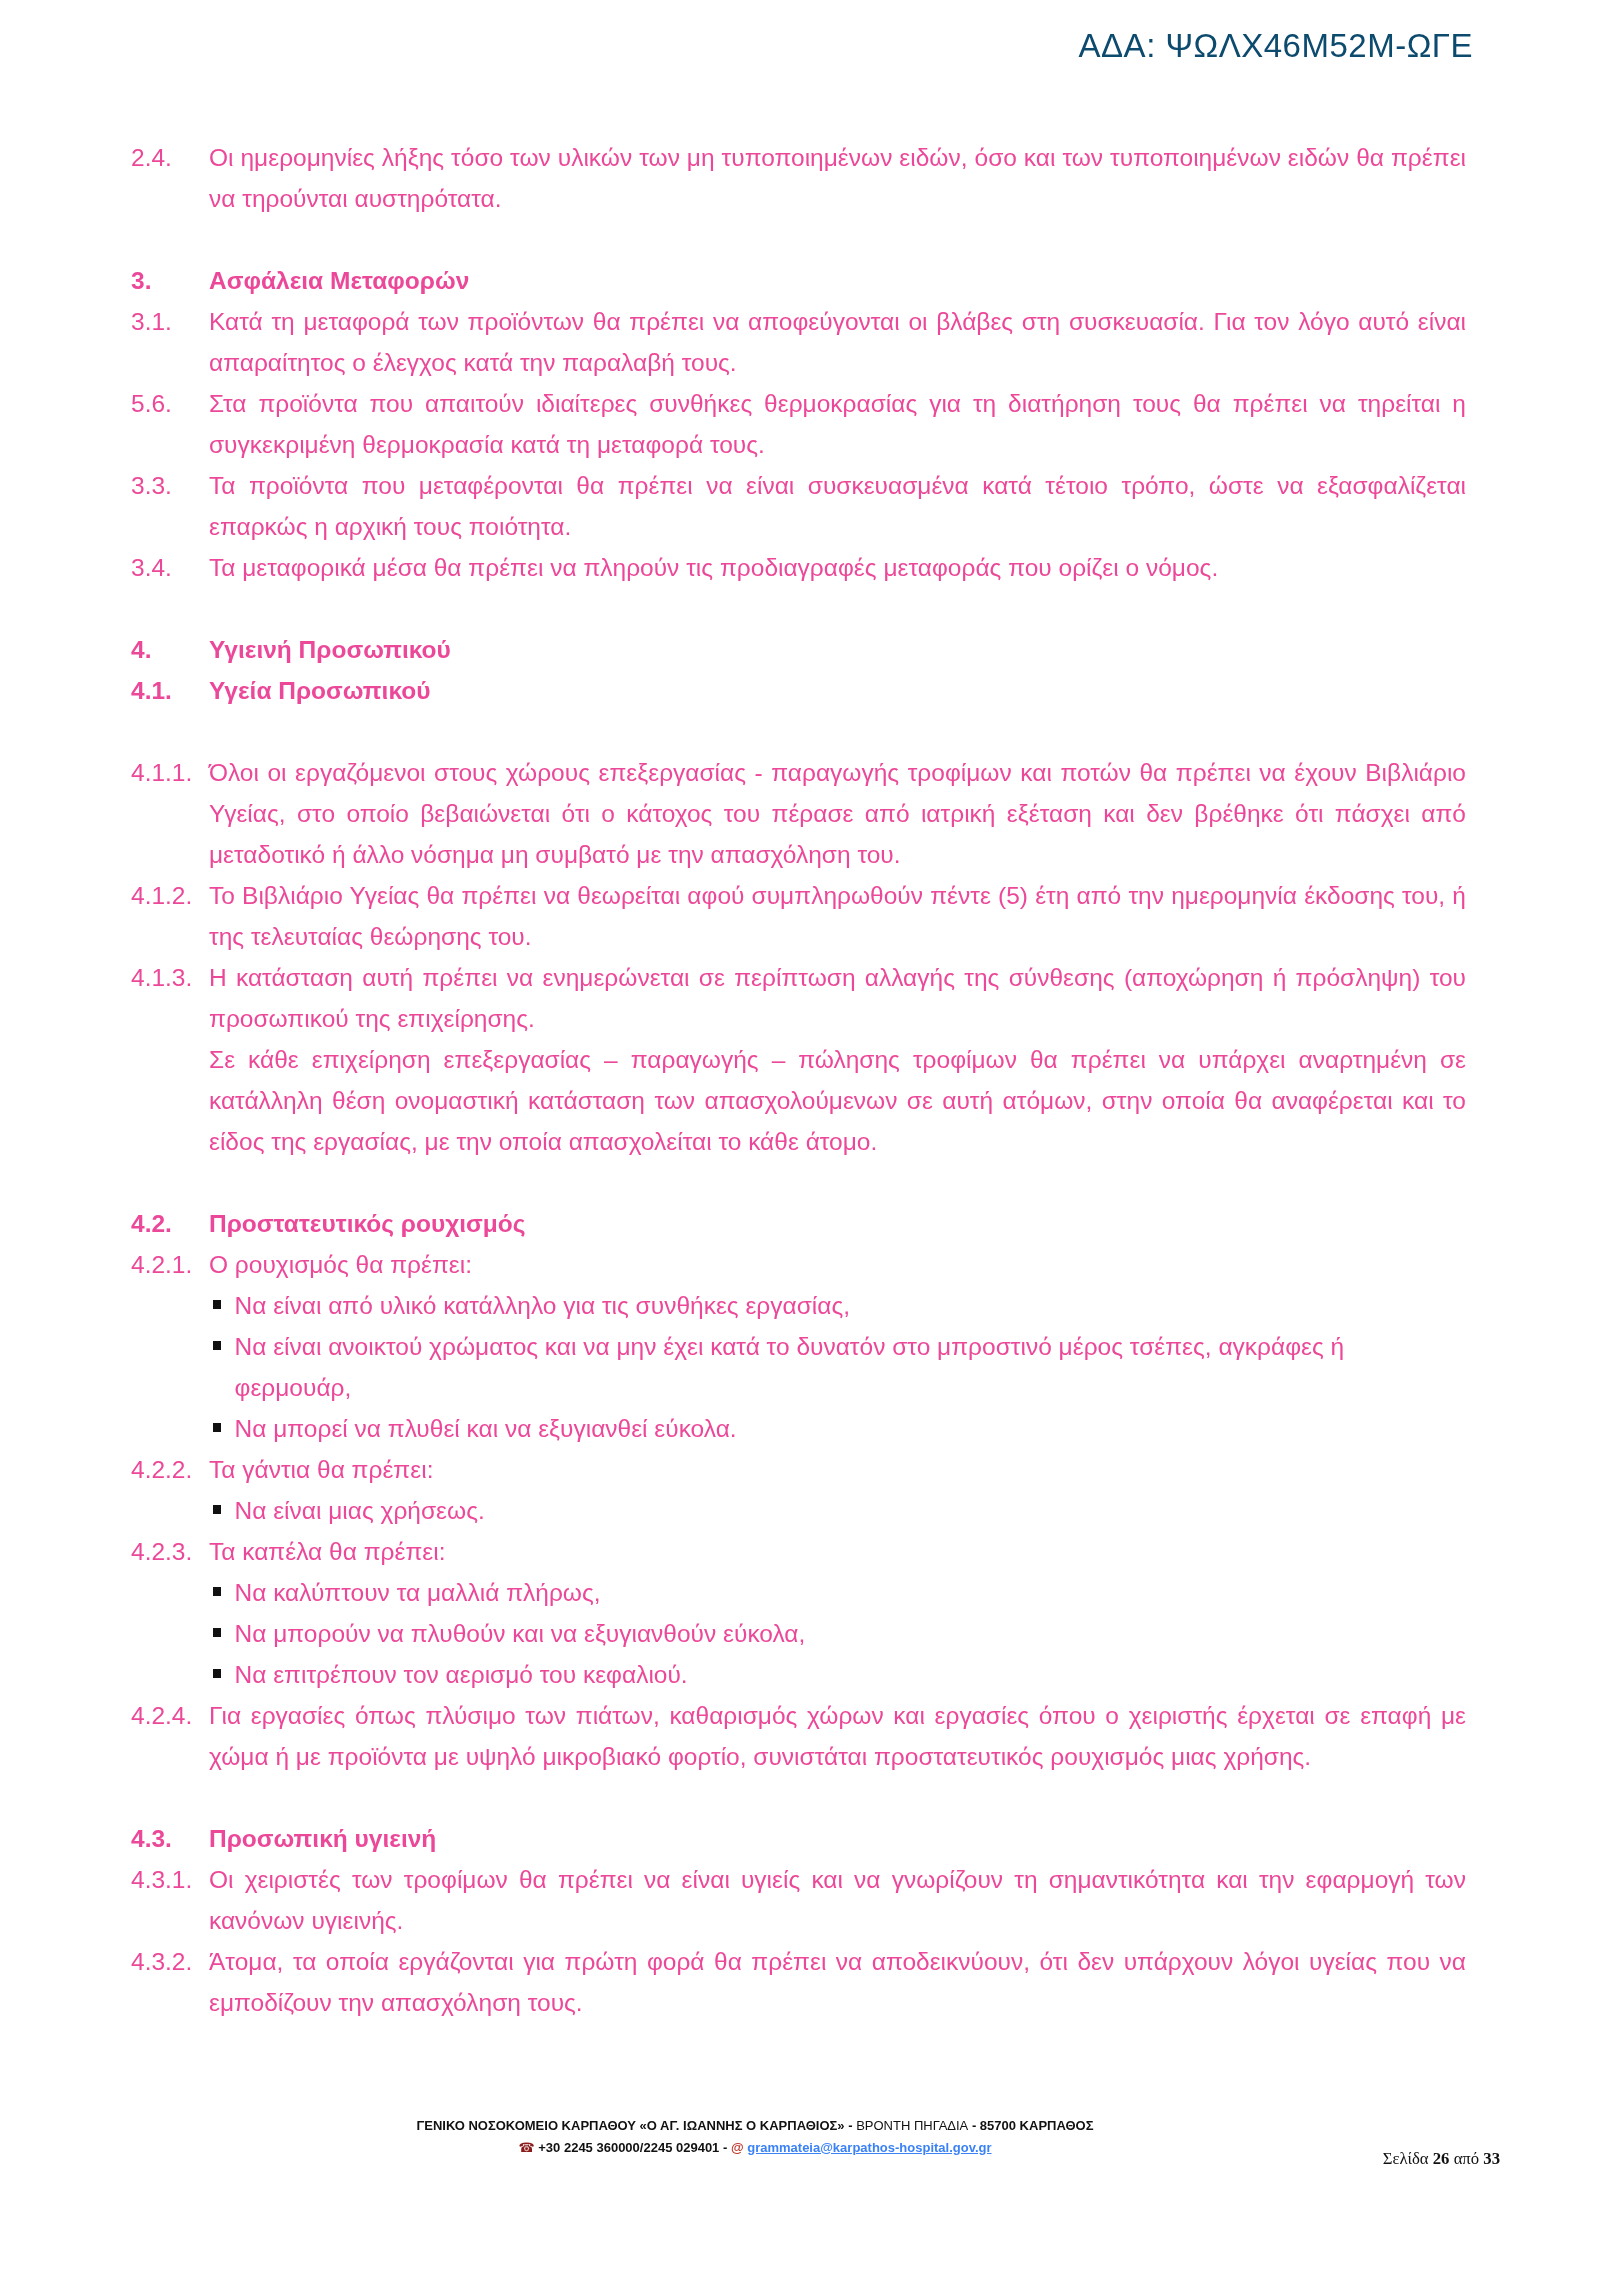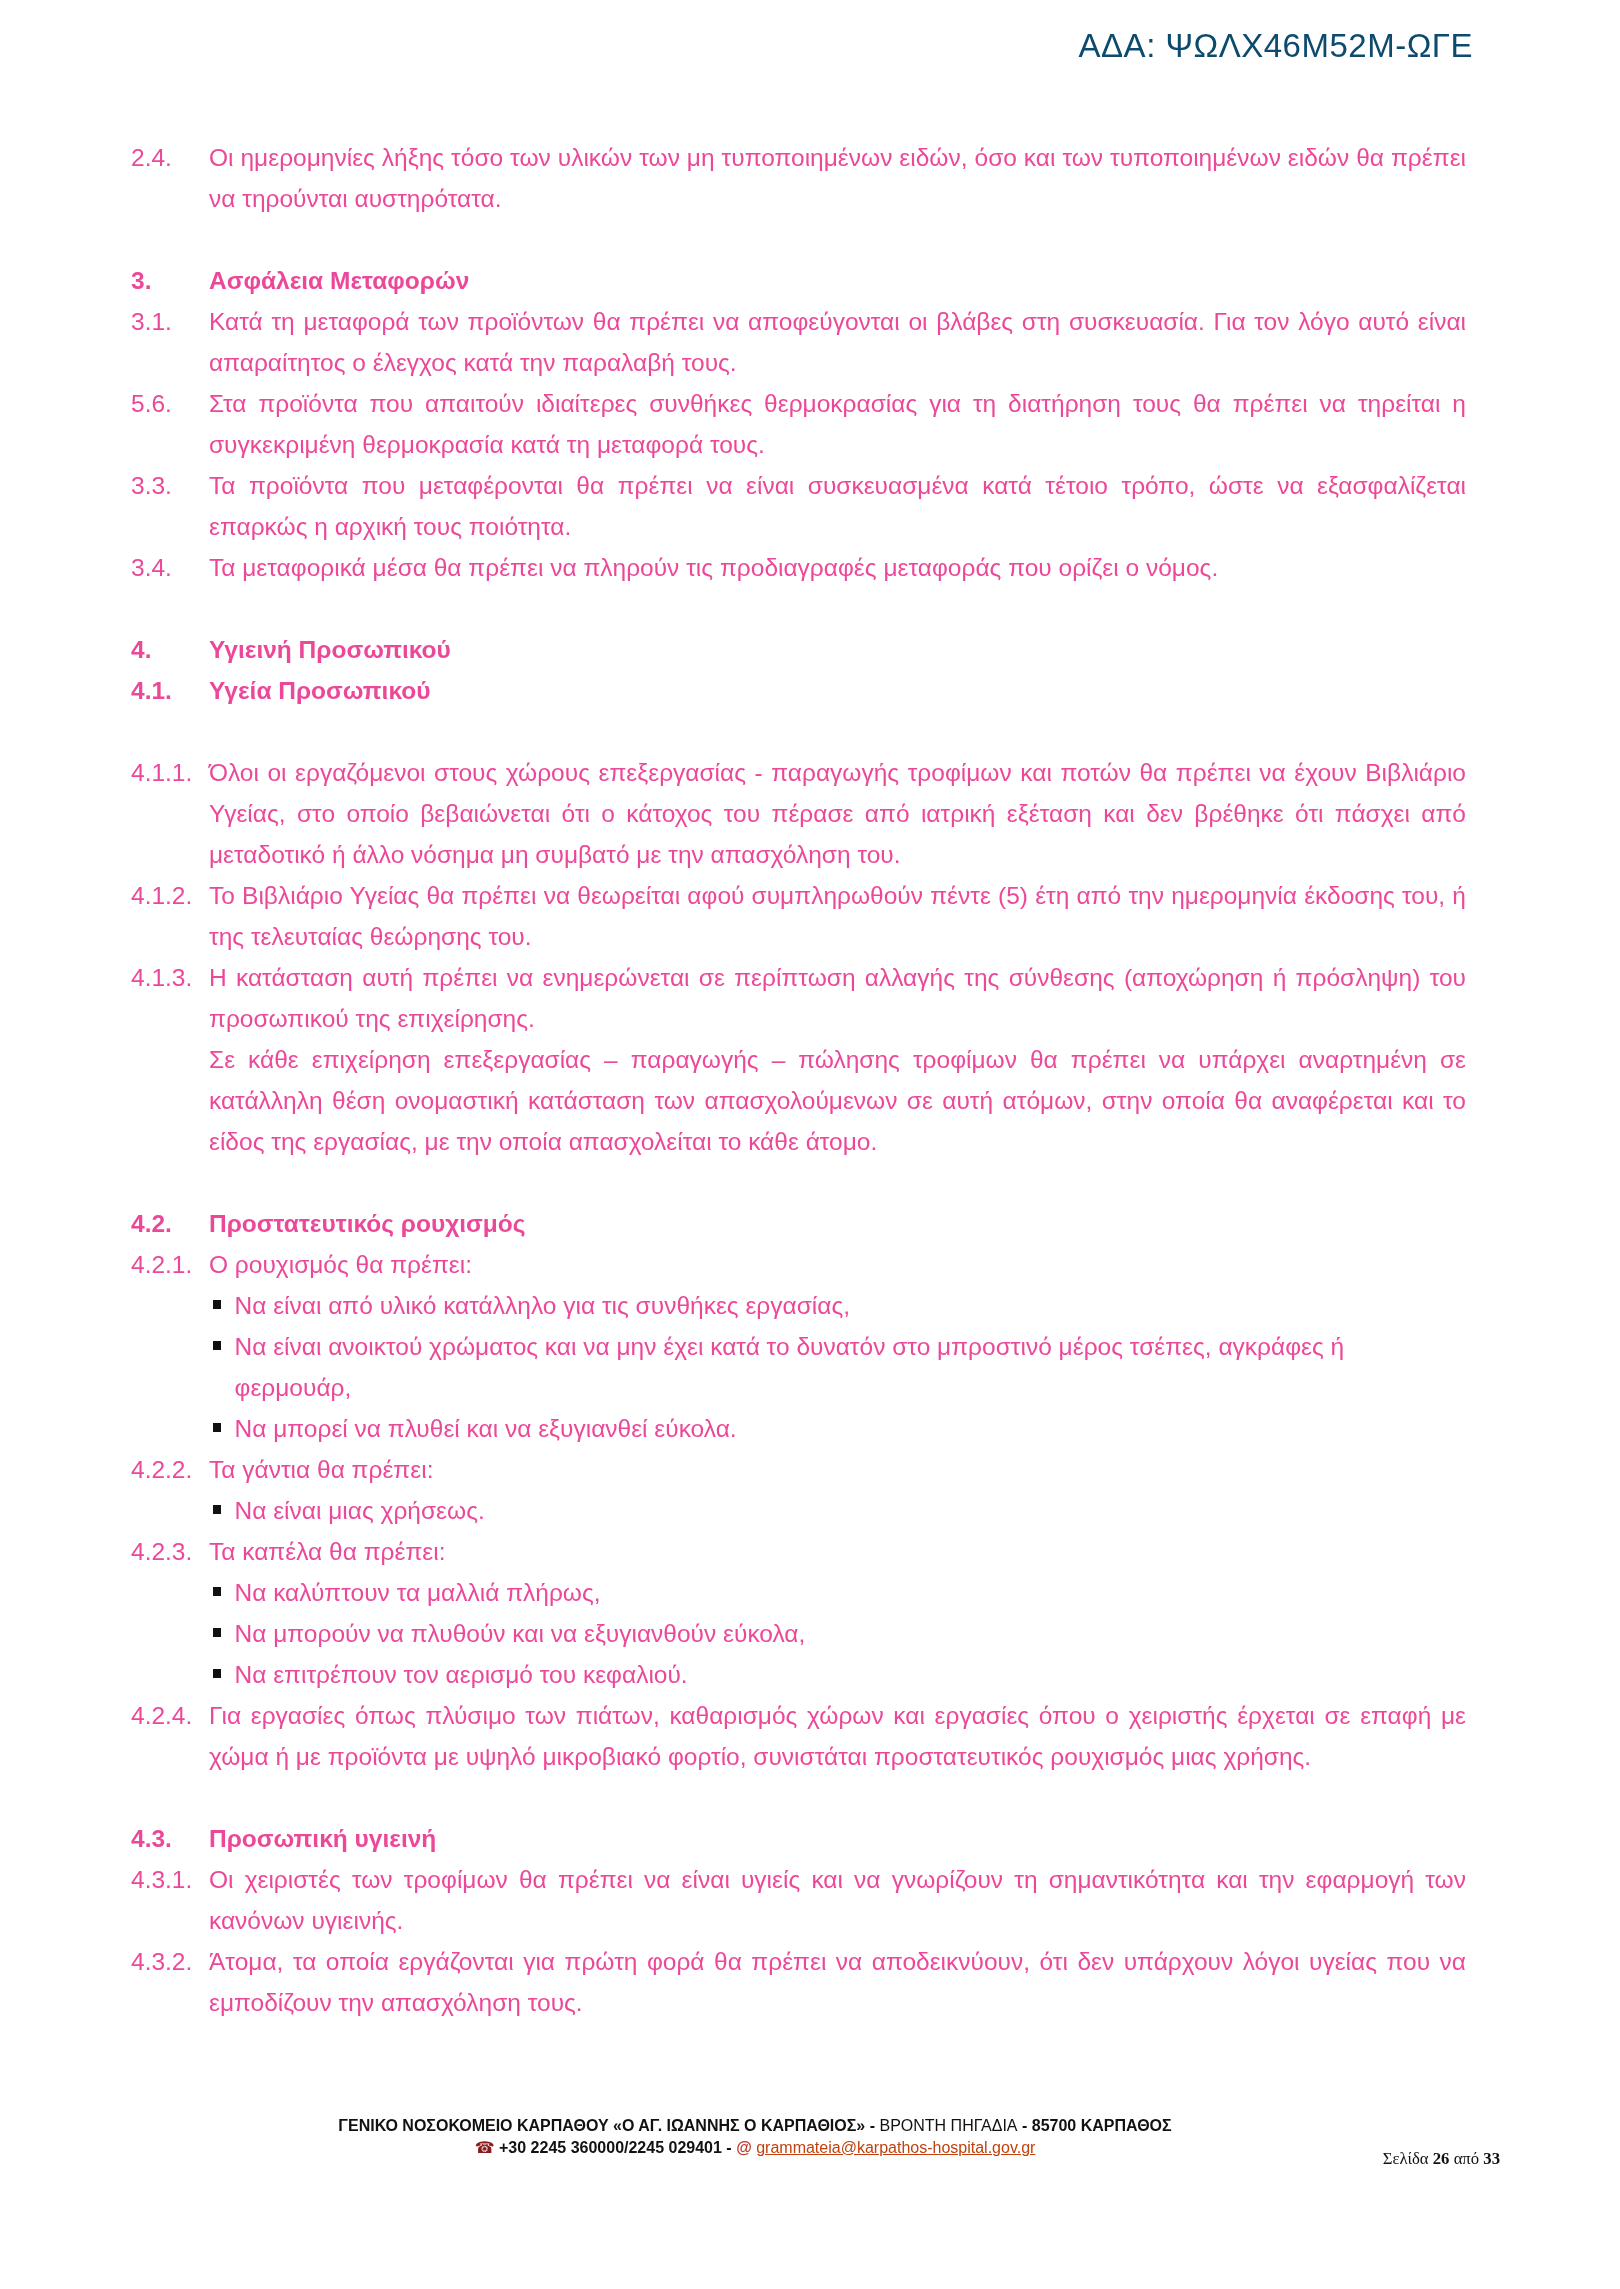--- a/index.html
+++ b/index.html
@@ -16,26 +16,26 @@
   .txt { flex: 1; text-align: justify; }
   .head { font-weight: bold; }
   .gap { height: 41px; }
   .gap2 { height: 41px; }
   .bullets { margin-left: 78px; }
   .bullet { display: flex; }
   .bullet .sq { flex: 0 0 25.5px; position: relative; }
   .bullet .sq::before { content: ""; position: absolute; left: 3.9px; top: 14.7px; width: 7.8px; height: 9.8px; background: #111; }
   .bullet .btxt { flex: 1; }
   .footer { position: absolute; left: 0; width: 1510px; top: 2115px; text-align: center;
-            font-family: "Liberation Sans", sans-serif; font-size: 16px; line-height: 21.6px; color: #111; }
+            font-family: "Liberation Sans", sans-serif; font-size: 13px; line-height: 21.6px; color: #111; }
   .footer b { font-weight: bold; }
   .footer .light { font-weight: normal; }
   .footer .phone-icon { color: #8b1a1a; }
   .footer .at-icon { color: #c0392b; font-weight: bold; }
-  .footer a { color: #c2410c; text-decoration: underline; font-weight: normal; }
+  .footer a { color: #3b82f6; text-decoration: underline; font-weight: bold; }
   .pageno { position: absolute; right: 120px; top: 2149px; font-family: "Liberation Serif", serif; font-size: 16.7px; }
   .pageno b { font-family: Liberation Serif, serif; }
 </style>
 </head>
 <body>
 
 <div class="ada">ΑΔΑ: ΨΩΛΧ46Μ52Μ-ΩΓΕ</div>
 
 <div class="content">
   <div class="item">

